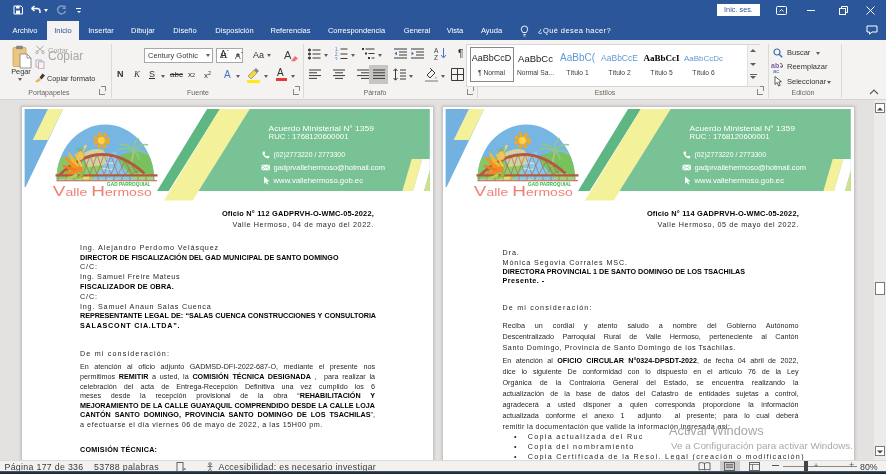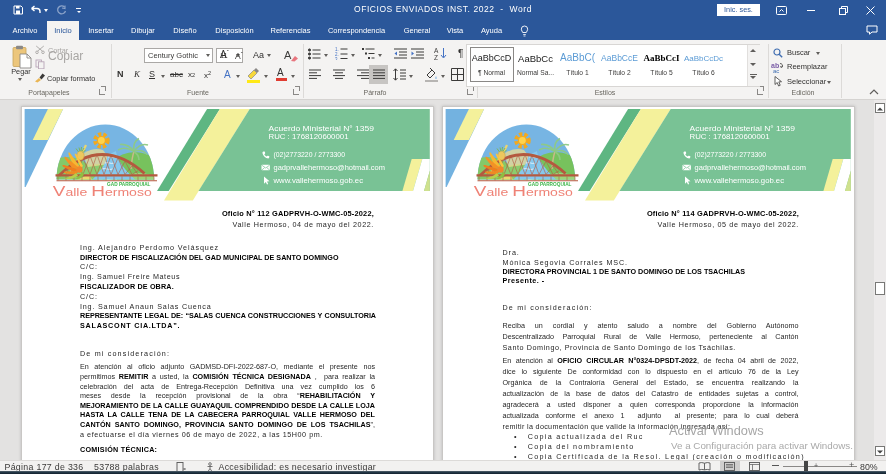--- a/index.html
+++ b/index.html
@@ -46,21 +46,20 @@
   <svg class="abs" style="left:30px;top:5px" width="11" height="10" viewBox="0 0 11 10">
       <path d="M1.5 3.5 L4.5 1 M1.5 3.5 L4.5 6 M1.5 3.5 H7 a3 3 0 0 1 3 3 V8" fill="none" stroke="#fff" stroke-width="1.4"></path>
     </svg>
   <div class="abs" style="left:44px;top:9px;width:0;height:0;border-left:2.5px solid transparent;border-right:2.5px solid transparent;border-top:3px solid #fff;"></div>
   <svg class="abs" style="left:56px;top:5px" width="11" height="10" viewBox="0 0 11 10">
       <path d="M8.5 2 A4 4 0 1 0 9.5 6" fill="none" stroke="#8ba3c9" stroke-width="1.3"></path>
       <path d="M9 0.5 L9 3.5 L6 3" fill="none" stroke="#8ba3c9" stroke-width="1.1"></path>
     </svg>
   <div class="abs" style="left:76px;top:8px;width:5px;height:1px;background:#fff;"></div>
   <div class="abs" style="left:76.5px;top:10.5px;width:0;height:0;border-left:2px solid transparent;border-right:2px solid transparent;border-top:2.5px solid #fff;"></div>
-  <div class="abs" style="left:0;top:3.5px;width:886px;text-align:center;font-size:8.5px;letter-spacing:0.55px;color:#fff;">OFICIOS ENVIADOS INST. 2022&nbsp; -&nbsp; Word</div>
   <div class="abs" style="left:717px;top:4px;width:43px;height:12px;background:#fff;color:#2b579a;font-size:7.3px;text-align:center;line-height:12px;">Inic. ses.</div>
   <svg class="abs" style="left:776px;top:6px" width="11" height="9" viewBox="0 0 11 9">
       <rect x="0.5" y="0.5" width="10" height="8" rx="1" fill="none" stroke="#fff" stroke-width="1"></rect>
       <path d="M3.5 5.5 L5.5 3.5 L7.5 5.5" fill="none" stroke="#fff" stroke-width="1"></path>
     </svg>
   <div class="abs" style="left:807px;top:10px;width:8px;height:1.2px;background:#fff;"></div>
   <svg class="abs" style="left:839px;top:6px" width="9" height="9" viewBox="0 0 9 9">
       <rect x="0.5" y="2.5" width="6" height="6" fill="none" stroke="#fff" stroke-width="1"></rect>
       <path d="M2.5 2.5 V0.5 H8.5 V6.5 H6.5" fill="none" stroke="#fff" stroke-width="1"></path>
     </svg>
@@ -78,20 +77,21 @@
   <div class="tab" style="left:212px;width:45px;">Disposición</div>
   <div class="tab" style="left:268px;width:45px;">Referencias</div>
   <div class="tab" style="left:326px;width:61px;">Correspondencia</div>
   <div class="tab" style="left:400px;width:34px;">General</div>
   <div class="tab" style="left:444px;width:22px;">Vista</div>
   <div class="tab" style="left:478px;width:27px;">Ayuda</div>
   <svg class="abs" style="left:520px;top:4px" width="9" height="12" viewBox="0 0 9 12">
       <path d="M4.5 1 a3.2 3.2 0 0 1 3.2 3.2 c0 1.5-1.2 2.2-1.4 3.3 h-3.6 c-0.2-1.1-1.4-1.8-1.4-3.3 A3.2 3.2 0 0 1 4.5 1z" fill="none" stroke="#fff" stroke-width="0.9"></path>
       <path d="M3.2 9.5h2.6M3.5 11h2" stroke="#fff" stroke-width="0.8"></path>
     </svg>
+  <div class="tab" style="left:538px;width:90px;text-align:left;letter-spacing:0.4px;">¿Qué desea hacer?</div>
   <svg class="abs" style="left:866px;top:4px" width="12" height="10" viewBox="0 0 12 10">
       <path d="M1 1 H11 V7 H6 L3.5 9.2 V7 H1 Z" fill="none" stroke="#fff" stroke-width="1"></path>
     </svg>
 </div>
 
 <div id="ribbon">
 
   <div class="gdiv" style="left:111px;"></div>
   <div class="gdiv" style="left:303px;"></div>
   <div class="gdiv" style="left:477px;"></div>
@@ -381,21 +381,20 @@
       <div class="jl" style="letter-spacing:-0.05px;"><b>REPRESENTANTE LEGAL DE: “SALAS CUENCA CONSTRUCCIONES Y CONSULTORIA</b></div>
       <div style="letter-spacing:0.75px;"><b>SALASCONT CIA.LTDA”.</b></div>
     </div>
     <div class="doctext" style="left:58px;top:242.3px;letter-spacing:1.15px;">De mi consideración:</div>
     <div class="doctext" style="left:58px;top:255.4px;width:295px;line-height:9.6px;">
       <div class="jl">En atención al oficio adjunto GADMSD-DFI-2022-687-O, mediante el presente nos</div>
       <div class="jl">permitimos <b>REMITIR</b> a usted, la <b>COMISIÓN TÉCNICA DESIGNADA</b> ,&nbsp; para realizar la</div>
       <div class="jl">celebración del acta de Entrega-Recepción Definitiva una vez cumplido los 6</div>
       <div class="jl">meses desde la recepción provisional de la obra “<b>REHABILITACIÓN Y</b></div>
       <div class="jl"><b>MEJORAMIENTO DE LA CALLE GUAYAQUIL COMPRENDIDO DESDE LA CALLE LOJA</b></div>
-      <div class="jl"><b>HASTA LA CALLE TENA DE LA CABECERA PARROQUIAL VALLE HERMOSO DEL</b></div>
       <div class="jl"><b>CANTÓN SANTO DOMINGO, PROVINCIA SANTO DOMINGO DE LOS TSACHILAS</b>”,</div>
       <div style="letter-spacing:0.55px;">a efectuarse el día viernes 06 de mayo de 2022, a las 15H00 pm.</div>
     </div>
     <div class="doctext" style="left:58px;top:337.5px;letter-spacing:0.27px;"><b>COMISIÓN TÉCNICA:</b></div>
   </div>
   <div class="page" id="page2" style="left:442px;">
     <svg class="lh" width="412" height="100" viewBox="0 0 412 100">
         <use href="#lh"></use>
       </svg>
     <div class="oficio" style="left:60px;top:101.8px;width:296px;letter-spacing:0.2px;">Oficio N° 114 GADPRVH-O-WMC-05-2022,</div>

